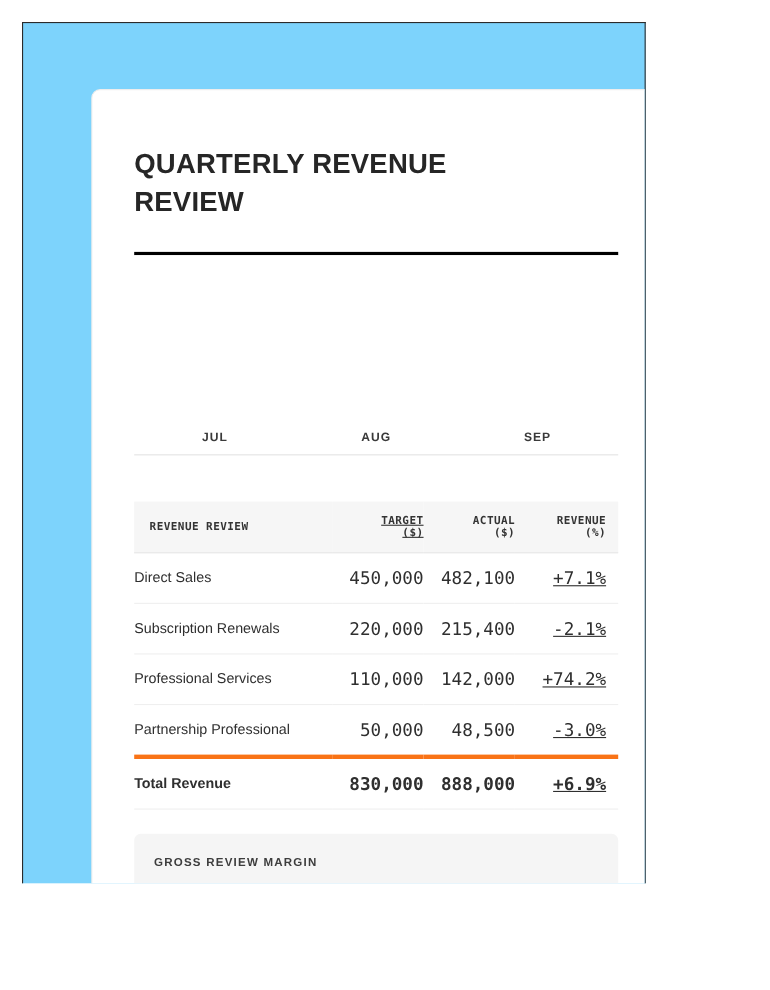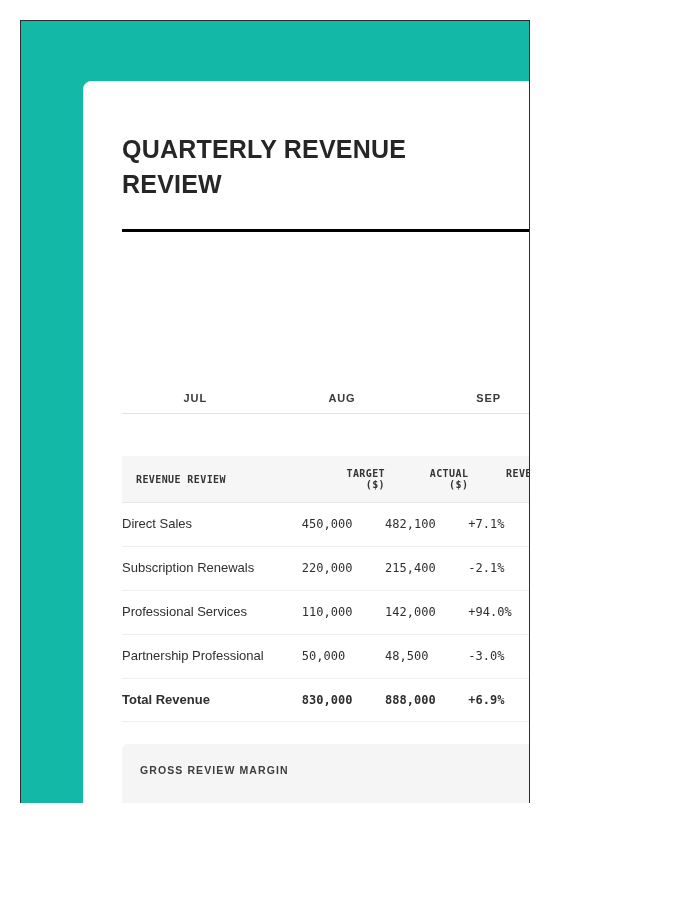--- a/index.html
+++ b/index.html
@@ -14,25 +14,25 @@
     overflow: hidden;
     font-family: "Liberation Sans", sans-serif;
     -webkit-font-smoothing: antialiased;
   }
 
   
   #viewport-frame {
     position: absolute;
     left: 20px;
     top: 20px;
-    width: 510px;
+    width: 567px;
     height: 783px;
     border: 1px solid #2b2b2b;
     border-bottom: none;
-    background: #14b8a6;
+    background: #7dd3fc;
     box-sizing: border-box;
     overflow: hidden;
   }
 
   
   #document-card {
     position: absolute;
     left: 62px;
     top: 60px;
     width: 518px;
@@ -126,44 +126,45 @@
   th.col-stream {
     text-align: left;
     padding-left: 14px !important;
     width: 40%;
   }
   th.col-num {
     text-align: right;
     width: 20%;
   }
   th.col-num.col-variance { width: 20%; padding-right: 11px !important; }
-  th.col-num.col-target   { padding-right: 0 !important; }
+  th.col-num.col-target   { padding-right: 0 !important; text-decoration: underline; }
   th.col-num.col-actual   { padding-right: 0 !important; }
   .th-unit { display: block; font-weight: bold; }
 
   table.revenue-table tbody td {
     border-bottom: 1px solid #efefef;
     padding: 13px 0;
     vertical-align: middle;
   }
   td.cell-stream {
     font-size: 13px;
     color: #2f2f2f;
     padding-left: 14px;
     line-height: 1.3;
   }
   td.cell-num {
     font-family: "DejaVu Sans Mono", monospace;
-    font-size: 12px;
+    font-size: 16px;
     color: #2f2f2f;
-  }
-  td.cell-num.cell-variance { padding-right: 11px; }
+    text-align: right;
+  }
+  td.cell-num.cell-variance { padding-right: 11px; text-decoration: underline; }
 
   tr.total-row td {
-    border-top: 1px solid #f97316;
+    border-top: 4px solid #f97316;
     border-bottom: 1px solid #efefef;
     font-weight: bold;
     padding-top: 14px;
     padding-bottom: 14px;
   }
   tr.total-row td.cell-stream { font-size: 13px; }
   tr.total-row td.cell-num { font-weight: bold; }
 
   .pos { color: #1a7a4a; }
   .neg { color: #bd4236; }
@@ -242,21 +243,21 @@
             <tr>
               <td class="cell-stream">Subscription Renewals</td>
               <td class="cell-num">220,000</td>
               <td class="cell-num">215,400</td>
               <td class="cell-num cell-variance neg">-2.1%</td>
             </tr>
             <tr>
               <td class="cell-stream">Professional Services</td>
               <td class="cell-num">110,000</td>
               <td class="cell-num">142,000</td>
-              <td class="cell-num cell-variance pos">+94.0%</td>
+              <td class="cell-num cell-variance pos">+74.2%</td>
             </tr>
             <tr>
               <td class="cell-stream">Partnership Professional</td>
               <td class="cell-num">50,000</td>
               <td class="cell-num">48,500</td>
               <td class="cell-num cell-variance neg">-3.0%</td>
             </tr>
             <tr class="total-row">
               <td class="cell-stream">Total Revenue</td>
               <td class="cell-num">830,000</td>

